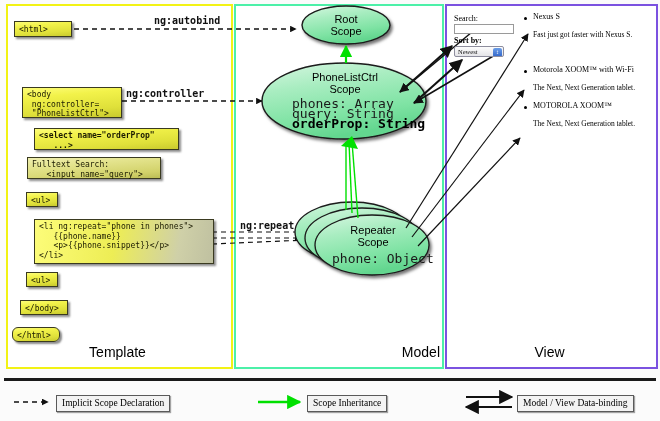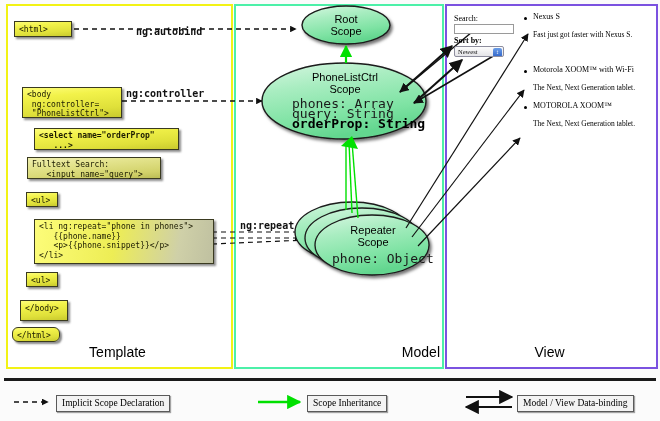--- a/index.html
+++ b/index.html
@@ -189,25 +189,25 @@
 
   <div class="codebox" style="left:26px;top:192px;width:32px;height:15px;line-height:11px;">&lt;ul&gt;</div>
 
   <div class="codebox grad-right" style="left:34px;top:219px;width:180px;height:45px;">&lt;li ng:repeat="phone in phones"&gt;
    {{phone.name}}
    &lt;p&gt;{{phone.snippet}}&lt;/p&gt;
 &lt;/li&gt;</div>
 
   <div class="codebox" style="left:26px;top:272px;width:32px;height:15px;line-height:11px;">&lt;ul&gt;</div>
 
-  <div class="codebox" style="left:20px;top:300px;width:48px;height:21px;line-height:11px;">&lt;/body&gt;</div>
+  <div class="codebox" style="left:20px;top:300px;width:48px;height:15px;line-height:11px;">&lt;/body&gt;</div>
 
   <div class="codebox" style="left:12px;top:327px;width:48px;height:15px;line-height:11px;border-radius:6px;">&lt;/html&gt;</div>
 
-  <div class="caption" style="left:136px;top:15px;margin-top:11px;">ng:autobind</div>
+  <div class="caption" style="left:154px;top:15px;">ng:autobind</div>
   <div class="caption" style="left:126px;top:88px;">ng:controller</div>
   <div class="caption" style="left:240px;top:220px;">ng:repeat</div>
 
   <div class="ell-title" style="left:302px;top:13px;width:88px;">Root
 Scope</div>
 
   <div class="ell-title" style="left:290px;top:71px;width:110px;">PhoneListCtrl
 Scope</div>
   <div class="ell-props" style="left:292px;top:99px;">phones: Array</div>
   <div class="ell-props" style="left:292px;top:109px;">query: String</div>

